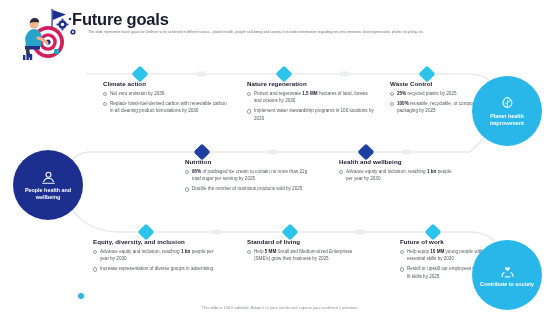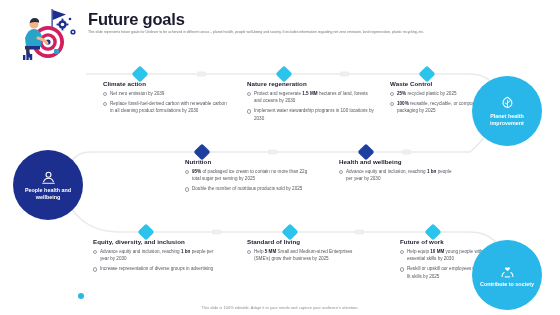--- a/index.html
+++ b/index.html
@@ -6,21 +6,21 @@
   body{
     width:560px;height:315px;background:#ffffff;
     font-family:"Liberation Sans", sans-serif;
     overflow:hidden;position:relative;
   }
   .slide{position:absolute;inset:0;background:#fff;}
 
   
   .hero{position:absolute;left:8px;top:4px;width:78px;height:60px;}
   .title{
-    position:absolute;left:88px;top:10px;
+    position:absolute;left:72px;top:10px;
     font-size:16.5px;font-weight:bold;color:#1b1b2f;letter-spacing:-.2px;
   }
   .subtitle{
     position:absolute;left:88px;top:29px;width:410px;
     font-size:3.5px;line-height:1.75;color:#6f7378;font-weight:400;
   }
 
   
   .track{position:absolute;left:0;top:0;width:560px;height:315px;}
 

